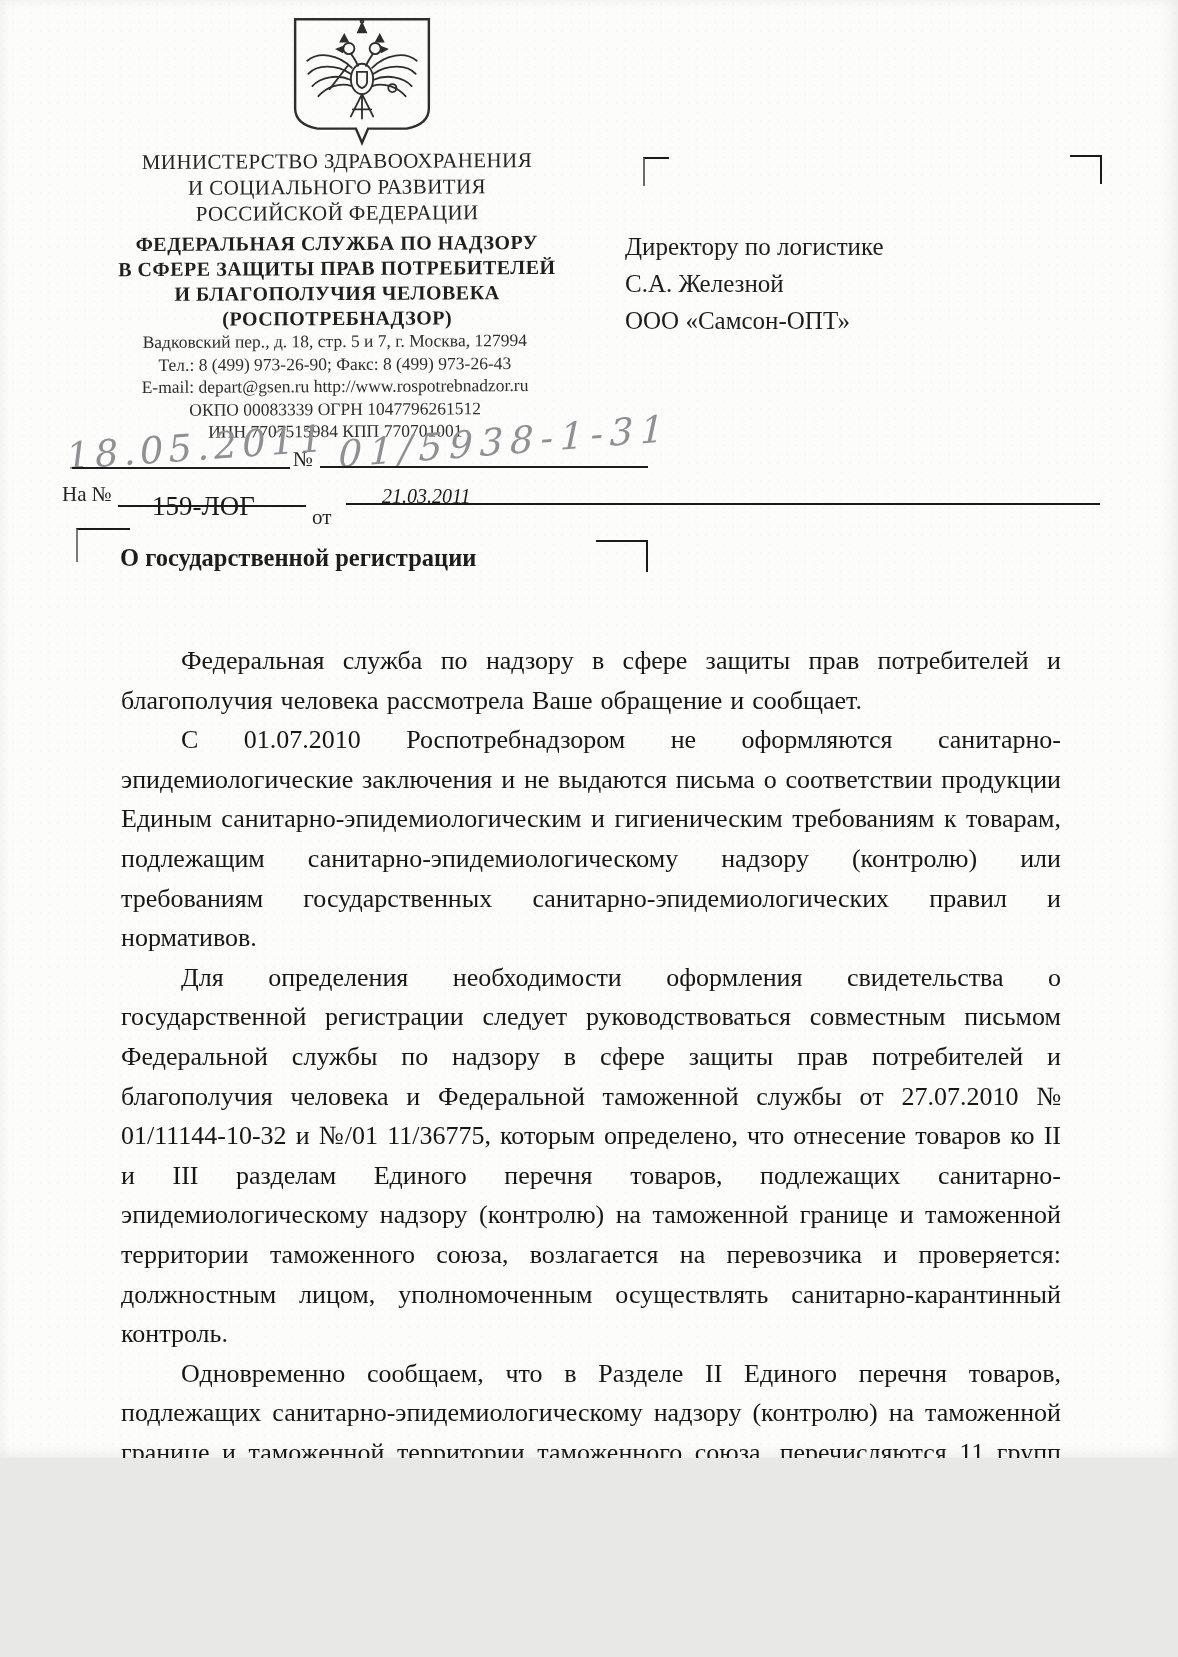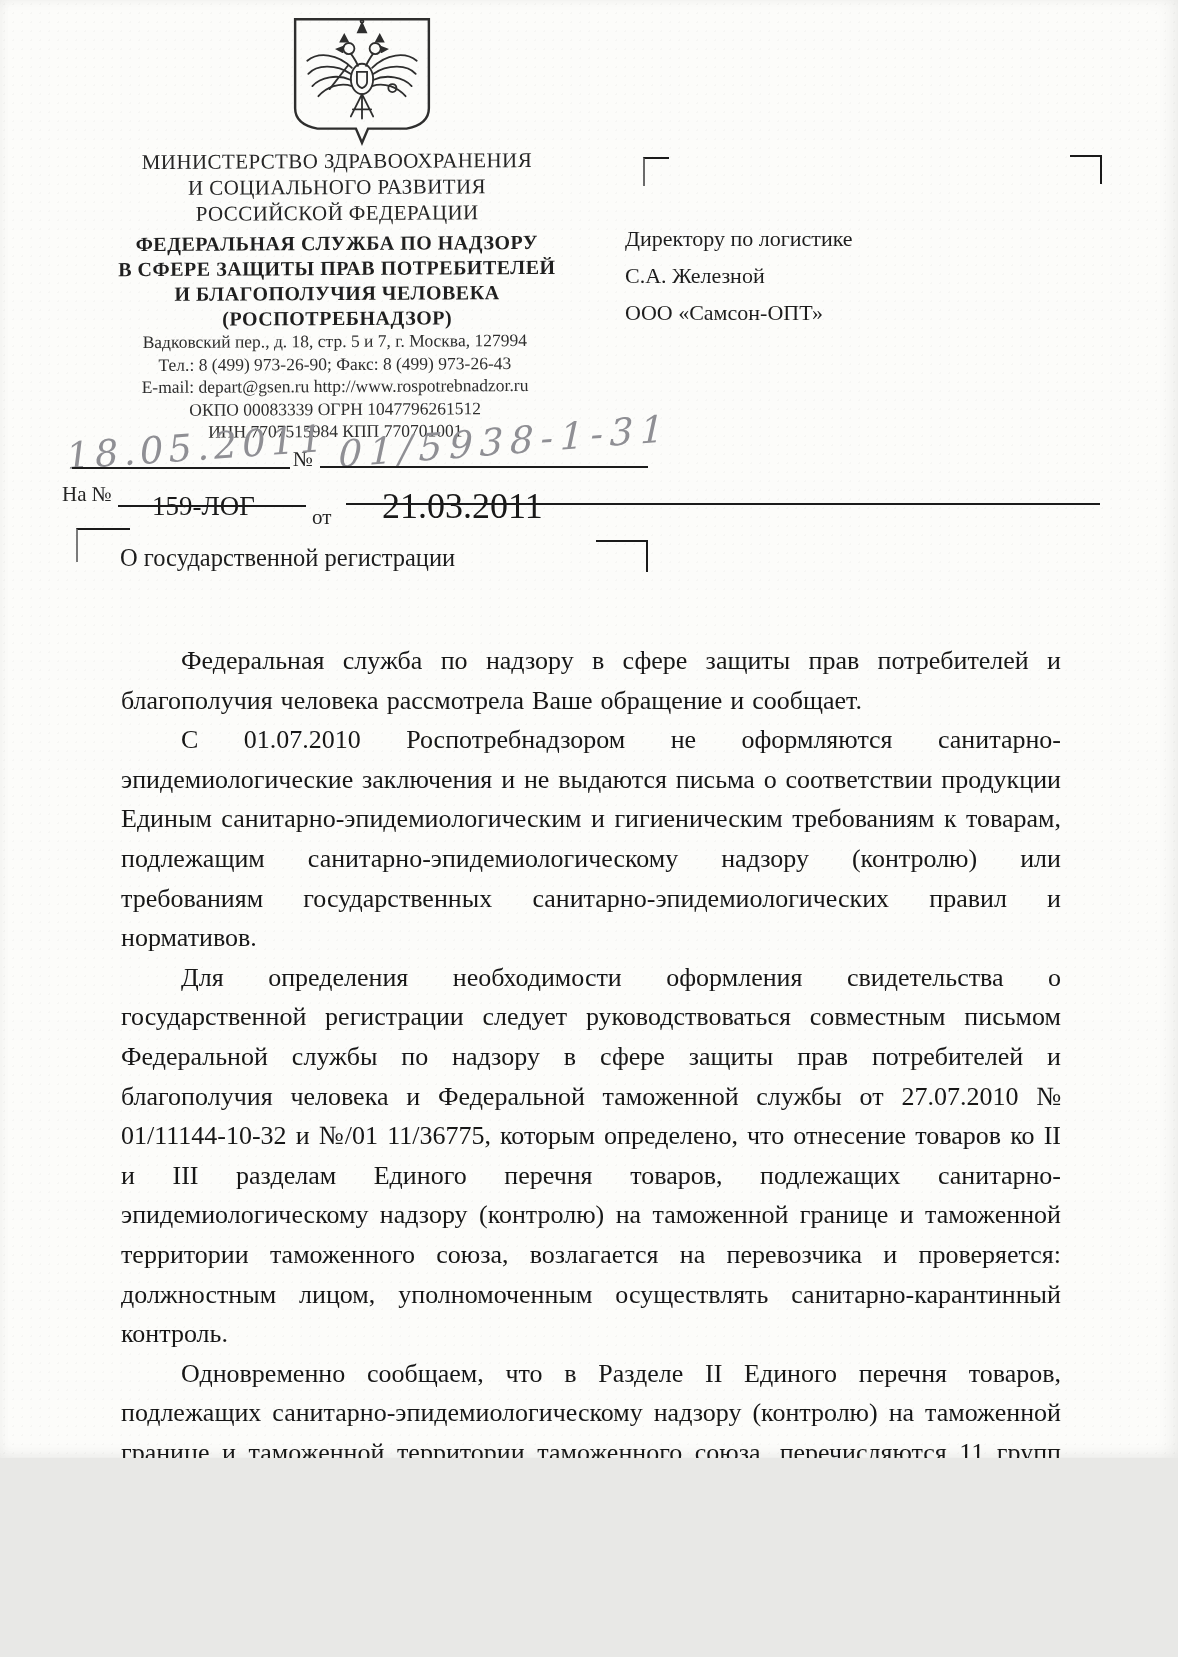--- a/index.html
+++ b/index.html
@@ -18,21 +18,21 @@
     overflow:hidden;
     color:#1c1c1c;
   }
   .abs{position:absolute;}
   
   .emblem{left:285px;top:14px;width:154px;height:134px;}
   .ministry{left:108px;top:148px;width:458px;text-align:center;font-size:21px;line-height:26px;letter-spacing:.4px;color:#262626;transform:rotate(-.3deg);}
   .service{left:92px;top:231px;width:490px;text-align:center;font-weight:bold;font-size:20px;line-height:25px;letter-spacing:.5px;color:#1f1f1f;transform:rotate(-.3deg);}
   .contacts{left:78px;top:330px;width:514px;text-align:center;font-size:17.5px;line-height:22.5px;color:#2e2e2e;transform:rotate(-.3deg);}
   
-  .recipient{left:625px;top:220px;font-size:22px;line-height:37px;color:#1d1d1d;}
+  .recipient{left:625px;top:228px;font-size:25px;line-height:37px;color:#1d1d1d;}
   .cm-tl{left:643px;top:157px;width:24px;height:27px;border-top:2px solid #1a1a1a;border-left:2px solid #6a6a6a;}
   .cm-tr{left:1070px;top:155px;width:30px;height:27px;border-top:2px solid #1a1a1a;border-right:2px solid #1a1a1a;}
   .cm-zl{left:76px;top:528px;width:52px;height:32px;border-top:2px solid #1a1a1a;border-left:2px solid #7a7a7a;}
   .cm-zr{left:596px;top:540px;width:50px;height:30px;border-top:2px solid #1a1a1a;border-right:2px solid #1a1a1a;}
   .cm-bl{left:52px;top:1590px;width:16px;height:28px;border-left:2px solid #4a4a4a;border-bottom:2px solid #1a1a1a;}
   .cm-br{left:1100px;top:1586px;width:24px;height:28px;border-right:2px solid #1a1a1a;border-bottom:2px solid #4a4a4a;}
   
   .rule{height:2px;background:#1b1b1b;z-index:3;}
   .rule1{left:72px;top:467px;width:218px;}
   .rule2{left:320px;top:466px;width:328px;}
@@ -46,23 +46,23 @@
     white-space:nowrap;
   }
   .hw-date{left:66px;top:426px;font-size:37px;letter-spacing:5px;transform:rotate(-4deg);}
   .hw-num{left:338px;top:420px;font-size:37px;letter-spacing:7px;transform:rotate(-4.5deg) skewX(-6deg);}
   .lbl{font-size:21px;color:#242424;}
   .lbl-no{left:293px;top:447px;}
   .lbl-nano{left:62px;top:482px;}
   .lbl-ot{left:312px;top:505px;}
   .typed{color:#191919;white-space:nowrap;z-index:1;}
   .txt-incnum{left:152px;top:491px;font-size:27px;}
-  .txt-incdate{left:382px;top:485px;font-size:36px;}
+  .txt-incdate{left:382px;top:485px;font-size:20px;font-style:italic;}
   
-  .subject{left:120px;top:540px;font-size:24.5px;line-height:35px;color:#1d1d1d;}
+  .subject{left:120px;top:540px;font-size:24.5px;line-height:35px;color:#1d1d1d;font-weight:bold;}
   
   .body{
     left:121px;top:641px;width:940px;
     font-size:26px;line-height:39.6px;
     text-align:justify;color:#171717;
     word-spacing:1.5px;
   }
   .body p{margin:0;text-indent:60px;font-family:Liberation Serif, serif;}
 </style>
 </head>

